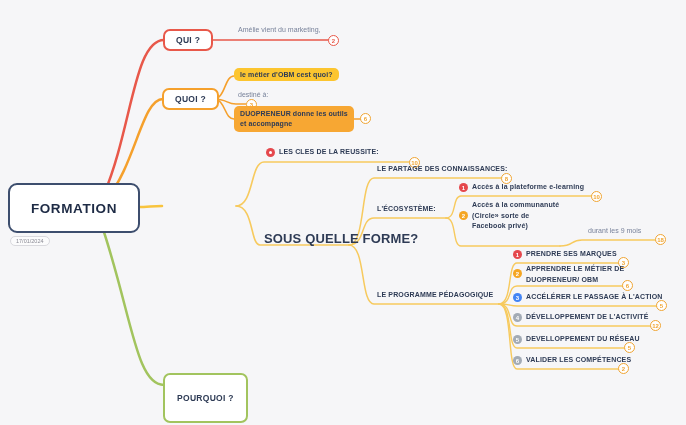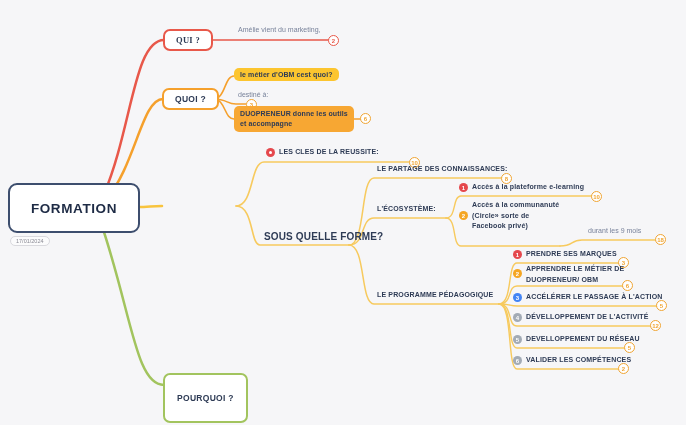--- a/index.html
+++ b/index.html
@@ -11,21 +11,21 @@
 
   .center-node{left:8px;top:183px;width:132px;height:50px;background:#ffffff;
     border:2px solid #3d4e6e;border-radius:9px;display:flex;flex-direction:column;
     align-items:center;justify-content:center;box-sizing:border-box;}
   .center-node .ttl{font-size:13.5px;font-weight:bold;color:#1e2b45;letter-spacing:.6px;line-height:17px;}
   .date-pill{left:10px;top:236px;border:1px solid #d9d9de;background:#fbfbfc;border-radius:7px;
     padding:1px 5px;font-size:5.5px;color:#8a8a94;}
 
   .topic{background:#fff;border:2px solid;border-radius:7px;font-weight:bold;color:#2e3b55;
     font-size:8.5px;letter-spacing:.3px;padding:4px 11px;white-space:nowrap;box-sizing:border-box;}
-  .topic.qui{left:163px;top:29px;border-color:#e8584a;font-family:Liberation Serif, serif;}
+  .topic.qui{left:163px;top:29px;border-color:#e8584a;}
   .topic.quoi{left:162px;top:88px;border-color:#f5a02c;}
   .topic.comment{left:161px;top:194px;border-color:#f8c43e;padding:5px 12px;}
   .topic.pourquoi{left:163px;top:373px;border-color:#a2c45e;padding:18px 12px;}
 
   .lbl{font-weight:bold;color:#2e3b55;font-size:7px;letter-spacing:.15px;white-space:nowrap;}
   .lbl.wrap{white-space:normal;}
   .gray{color:#78829a;font-size:7px;font-weight:normal;white-space:nowrap;}
 
   .box{border-radius:5px;font-weight:bold;color:#2e3b55;font-size:7px;letter-spacing:.1px;
     padding:3px 6px;box-sizing:border-box;}
@@ -100,21 +100,21 @@
   <div class="badge" style="left:246px;top:99px;">3</div>
   <div class="abs box ofill">DUOPRENEUR donne les outils et accompagne</div>
   <div class="badge" style="left:360px;top:113px;">6</div>
 
   <div class="abs item" style="left:266px;top:148px;">
     <span class="rec"></span>
     <span class="lbl">LES CLES DE LA REUSSITE:</span>
   </div>
   <div class="badge" style="left:409px;top:157px;">10</div>
 
-  <div class="abs lbl" style="left:264px;top:231px;font-size:10px;">SOUS QUELLE FORME?</div>
+  <div class="abs lbl" style="left:264px;top:231px;font-size:13px;">SOUS QUELLE FORME?</div>
 
   <div class="abs lbl" style="left:377px;top:165px;">LE PARTAGE DES CONNAISSANCES:</div>
   <div class="badge" style="left:501px;top:173px;">8</div>
 
   <div class="abs lbl" style="left:377px;top:205px;">L'ÉCOSYSTÈME:</div>
 
   <div class="abs item" style="left:459px;top:183px;">
     <span class="num n1">1</span>
     <span class="lbl">Accès à la plateforme e-learning</span>
   </div>

